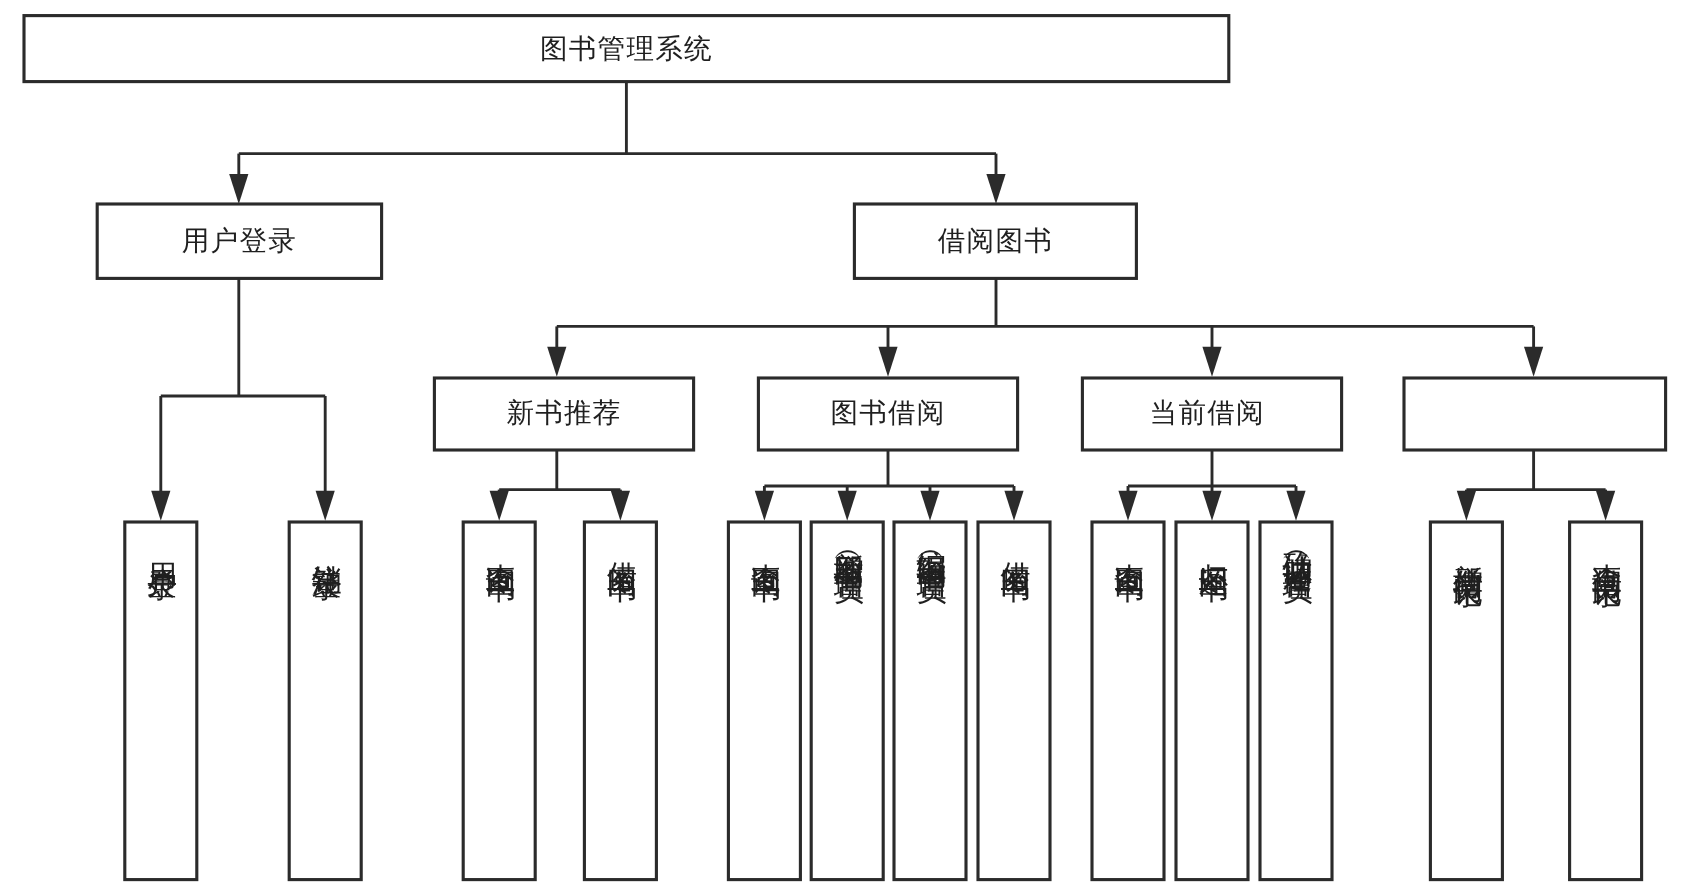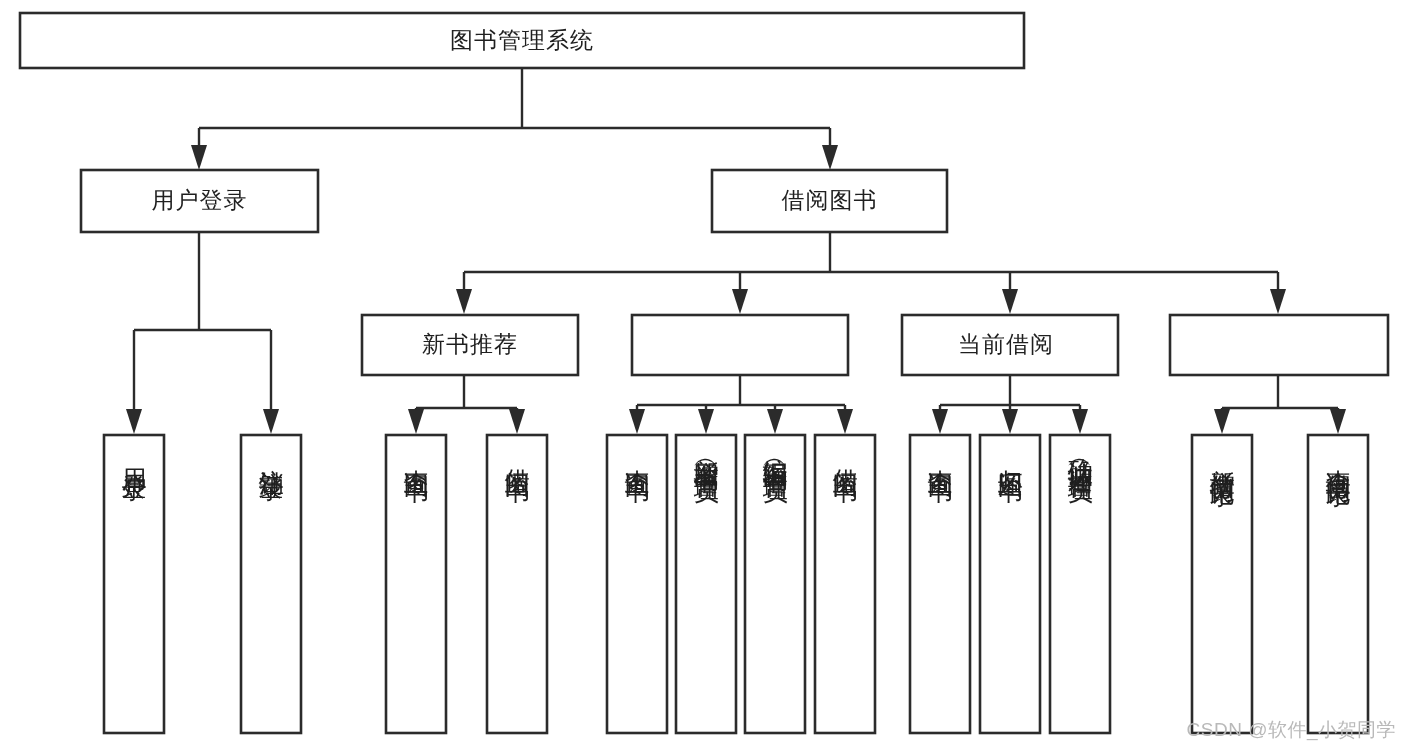--- a/index.html
+++ b/index.html
@@ -190,35 +190,35 @@
     <rect class="nodebox" x="1192" y="435" width="60" height="298"></rect>
     <rect class="nodebox" x="1308" y="435" width="60" height="298"></rect>
   </svg>
 
   <div class="node-label horiz" style="left:20px; top:13px; width:1004px; height:55px;">图书管理系统</div>
 
   <div class="node-label horiz" style="left:81px; top:170px; width:237px; height:62px;">用户登录</div>
   <div class="node-label horiz" style="left:712px; top:170px; width:235px; height:62px;">借阅图书</div>
 
   <div class="node-label horiz" style="left:362px; top:315px; width:216px; height:60px;">新书推荐</div>
+  <div class="node-label horiz" style="left:632px; top:315px; width:216px; height:60px;">图书借阅</div>
   <div class="node-label horiz" style="left:902px; top:315px; width:208px; height:60px;">当前借阅</div>
 
   <div class="node-label vert" style="left:104px; top:435px; width:60px; height:298px;">用户登录</div>
   <div class="node-label vert" style="left:241px; top:435px; width:60px; height:298px;">注销登录</div>
 
   <div class="node-label vert" style="left:386px; top:435px; width:60px; height:298px;">查询图书</div>
   <div class="node-label vert" style="left:487px; top:435px; width:60px; height:298px;">借阅图书</div>
 
   <div class="node-label vert" style="left:607px; top:435px; width:60px; height:298px;">查询图书</div>
   <div class="node-label vert" style="left:676px; top:435px; width:60px; height:298px; padding-top:4px;">新增图书（管理员）</div>
   <div class="node-label vert" style="left:745px; top:435px; width:60px; height:298px; padding-top:4px;">编辑图书（管理员）</div>
   <div class="node-label vert" style="left:815px; top:435px; width:60px; height:298px;">借阅图书</div>
 
   <div class="node-label vert" style="left:910px; top:435px; width:60px; height:298px;">查询图书</div>
   <div class="node-label vert" style="left:980px; top:435px; width:60px; height:298px;">归还图书</div>
   <div class="node-label vert" style="left:1050px; top:435px; width:60px; height:298px; padding-top:4px;">确认归还（管理员）</div>
 
   <div class="node-label vert" style="left:1192px; top:435px; width:60px; height:298px;">新增借阅记录</div>
   <div class="node-label vert" style="left:1308px; top:435px; width:60px; height:298px;">查询借阅记录</div>
 
-  <div id="watermark">CSDN @软件_小贺同学</div>
 
 </div>
 
 </body></html>

